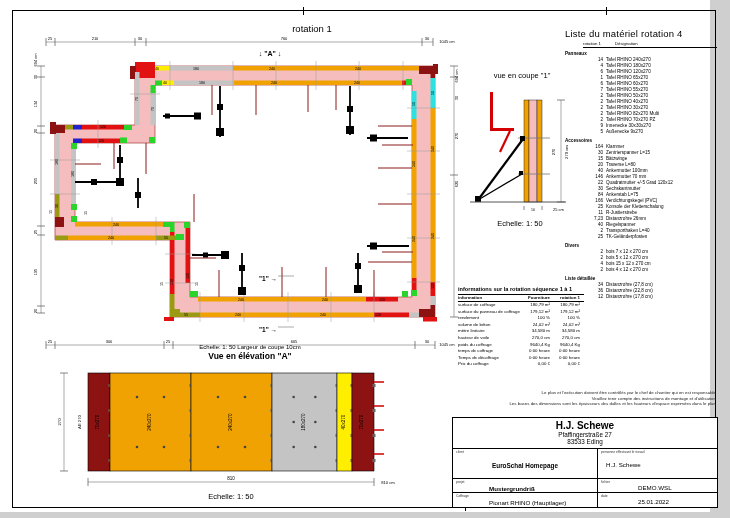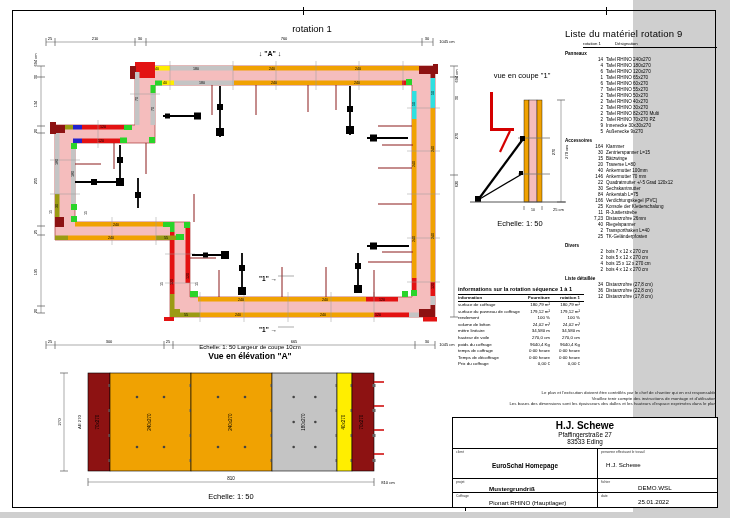--- a/index.html
+++ b/index.html
@@ -1,17 +1,17 @@
 <!DOCTYPE html>
 <html><head>
 <meta charset="utf-8">
 <style>
   html,body{margin:0;padding:0;width:730px;height:518px;background:#cfcfcf;
     font-family:"Liberation Sans","DejaVu Sans",sans-serif;overflow:hidden;}
-  .page{position:absolute;left:0;top:0;width:633px;height:512px;background:#ffffff;}
+  .page{position:absolute;left:0;top:0;width:710px;height:512px;background:#ffffff;}
   .frame{position:absolute;left:12px;top:10px;width:702px;height:496px;border:1.3px solid #000;}
   .tick{position:absolute;width:1px;height:8px;background:#000;}
   .abs{position:absolute;}
   svg text{font-family:"Liberation Sans","DejaVu Sans",sans-serif;}
   
   .c-or{fill:#f0a202}.c-gy{fill:#c4c4c4}.c-ye{fill:#ffee00}.c-rd{fill:#e31212}
   .c-mr{fill:#8d1212}.c-gr{fill:#2ad42a}.c-cy{fill:#2ee0e0}.c-ol{fill:#9b9b13}
   .c-bl{fill:#2222cc}.c-pk{fill:#f5bdbd}
   .jt{stroke:#999;stroke-width:.5}
   .tie{stroke:#8b1a1a;stroke-width:1}
@@ -455,21 +455,21 @@
       <text x="106" y="92" font-size="4.2" text-anchor="middle" transform="rotate(-90 106 92)">270 cm</text>
       <line class="dt" x1="62" y1="146" x2="62" y2="150"></line>
         <line class="dt" x1="80" y1="146" x2="80" y2="150"></line>
       <text x="71" y="151" font-size="3.5" text-anchor="middle">10</text>
       <text x="91" y="151" font-size="4" text-anchor="start">25 cm</text>
     </g>
     <text x="58" y="166" font-size="7.5" text-anchor="middle">Echelle: 1: 50</text>
   </svg>
 
   <div id="mat-list" class="abs">
-    <div class="mat-title">Liste du matériel  rotation 9</div>
+    <div class="mat-title">Liste du matériel  rotation 4</div>
     <div class="mat-head">
       <span>rotation 1</span>
       <span>Désignation</span>
     </div>
     <div id="mat-rows">
         <div class="mat-sec">Panneaux</div>
         <div class="mat-row">
           <span class="q">14</span>
           <span class="n">Tafel RHINO 240x270</span>
         </div>

